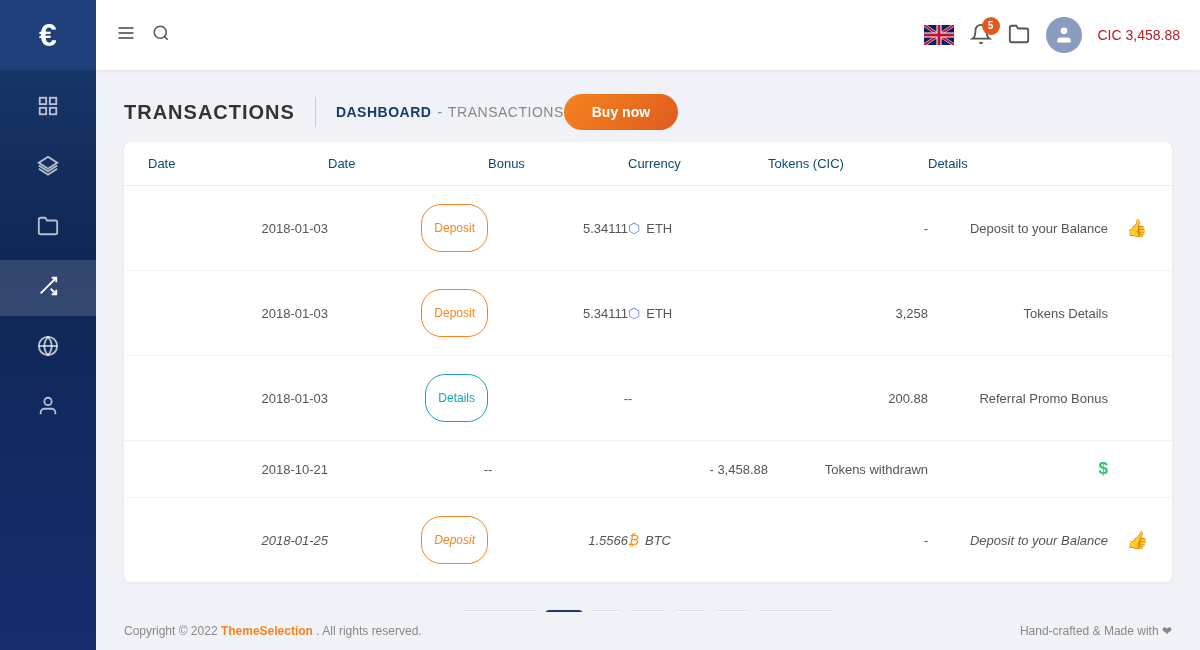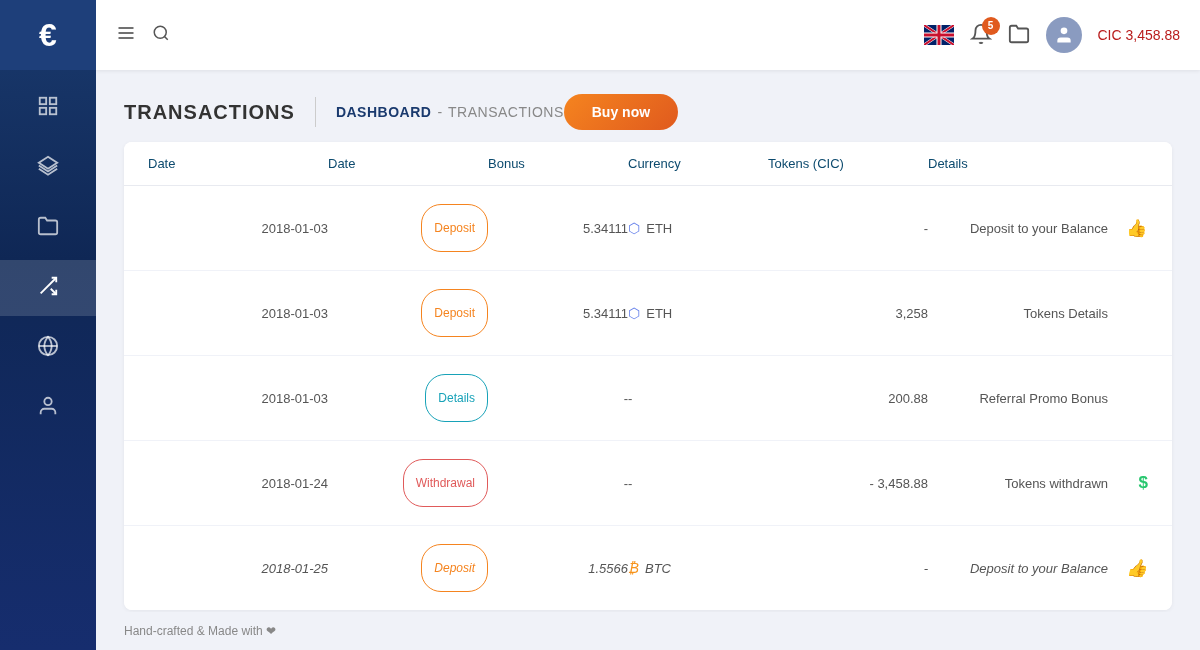--- a/index.html
+++ b/index.html
@@ -446,22 +446,21 @@
     <div class="table-cell"><span class="badge badge-referral">Details</span></div>
     <div class="table-cell">-</div>
     <div class="table-cell currency-cell">
               <span>-</span>
             </div>
     <div class="table-cell">200.88</div>
     <div class="table-cell">Referral Promo Bonus</div>
     <div class="table-cell row-icon"></div>
   </div>
           <div class="table-row">
-    <div class="table-cell">2018-01-24</div>
-    <div class="table-cell"><span class="badge badge-withdrawal">Withdrawal</span></div>
+    <div class="table-cell">2018-10-21</div>
     <div class="table-cell">-</div>
     <div class="table-cell currency-cell">
               <span>-</span>
             </div>
     <div class="table-cell">- 3,458.88</div>
     <div class="table-cell">Tokens withdrawn</div>
     <div class="table-cell row-icon">
               <span style="color:#28c76f;font-size:17px;font-weight:bold;">$</span>
             </div>
   </div>
@@ -488,16 +487,19 @@
       <button class="page-btn">2</button>
       <button class="page-btn">3</button>
       <button class="page-btn">4</button>
       <button class="page-btn">5</button>
       <button class="page-btn">Next »</button>
     </div>
 
   </div>
 
   <div class="footer">
+    <span>
+      <span>Copyright © 2022 </span><a class="footer-link">ThemeSelection</a><span> . All rights reserved.</span>
+    </span>
     <span>Hand-crafted &amp; Made with ❤</span>
   </div>
 
 </div>
 
 </body></html>

